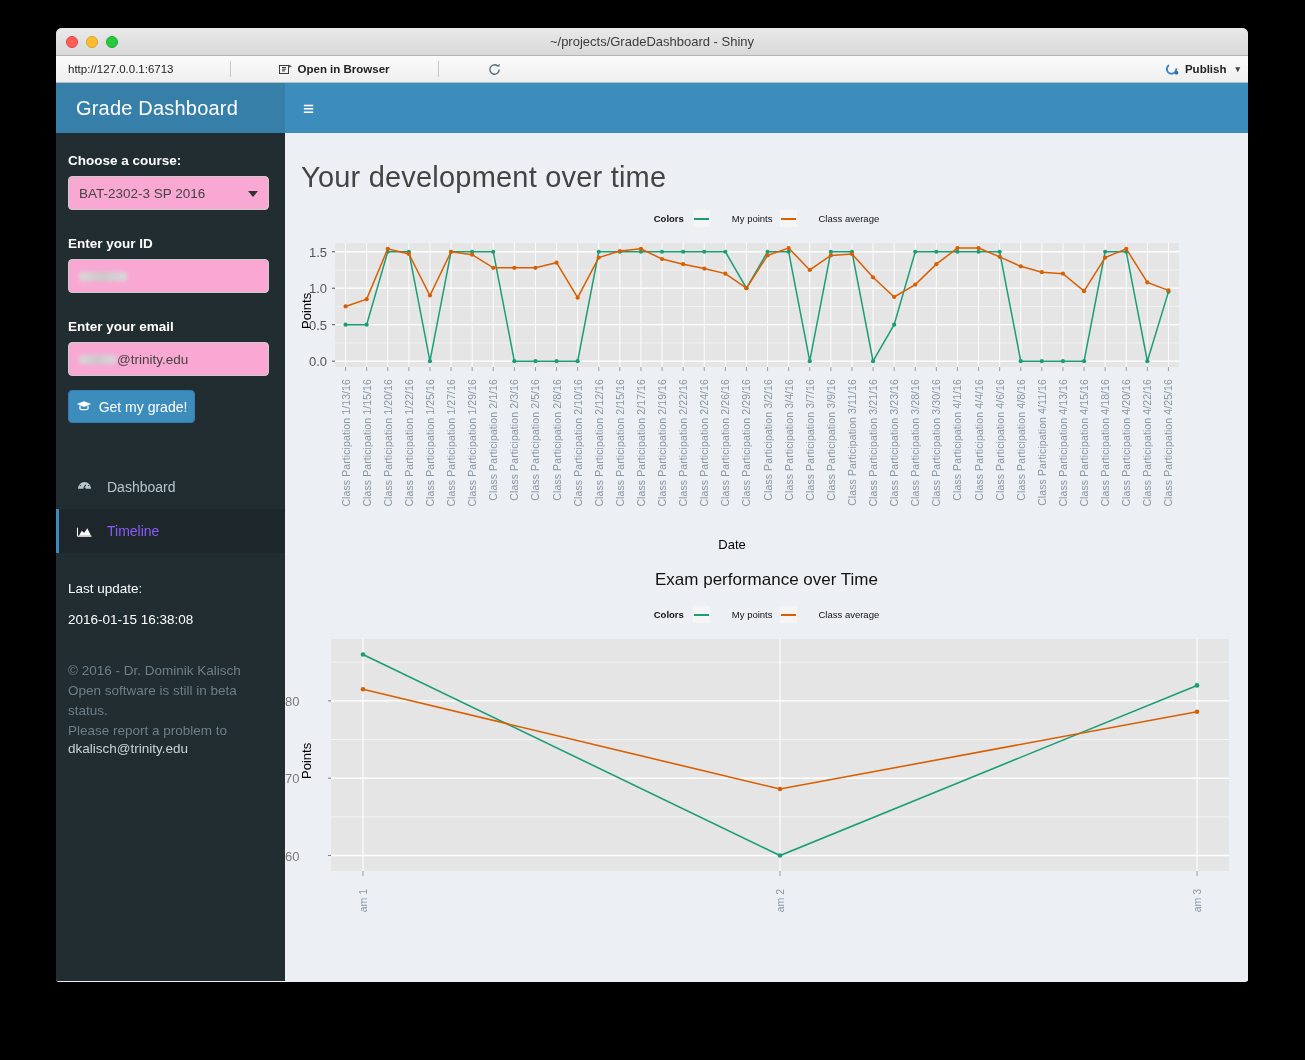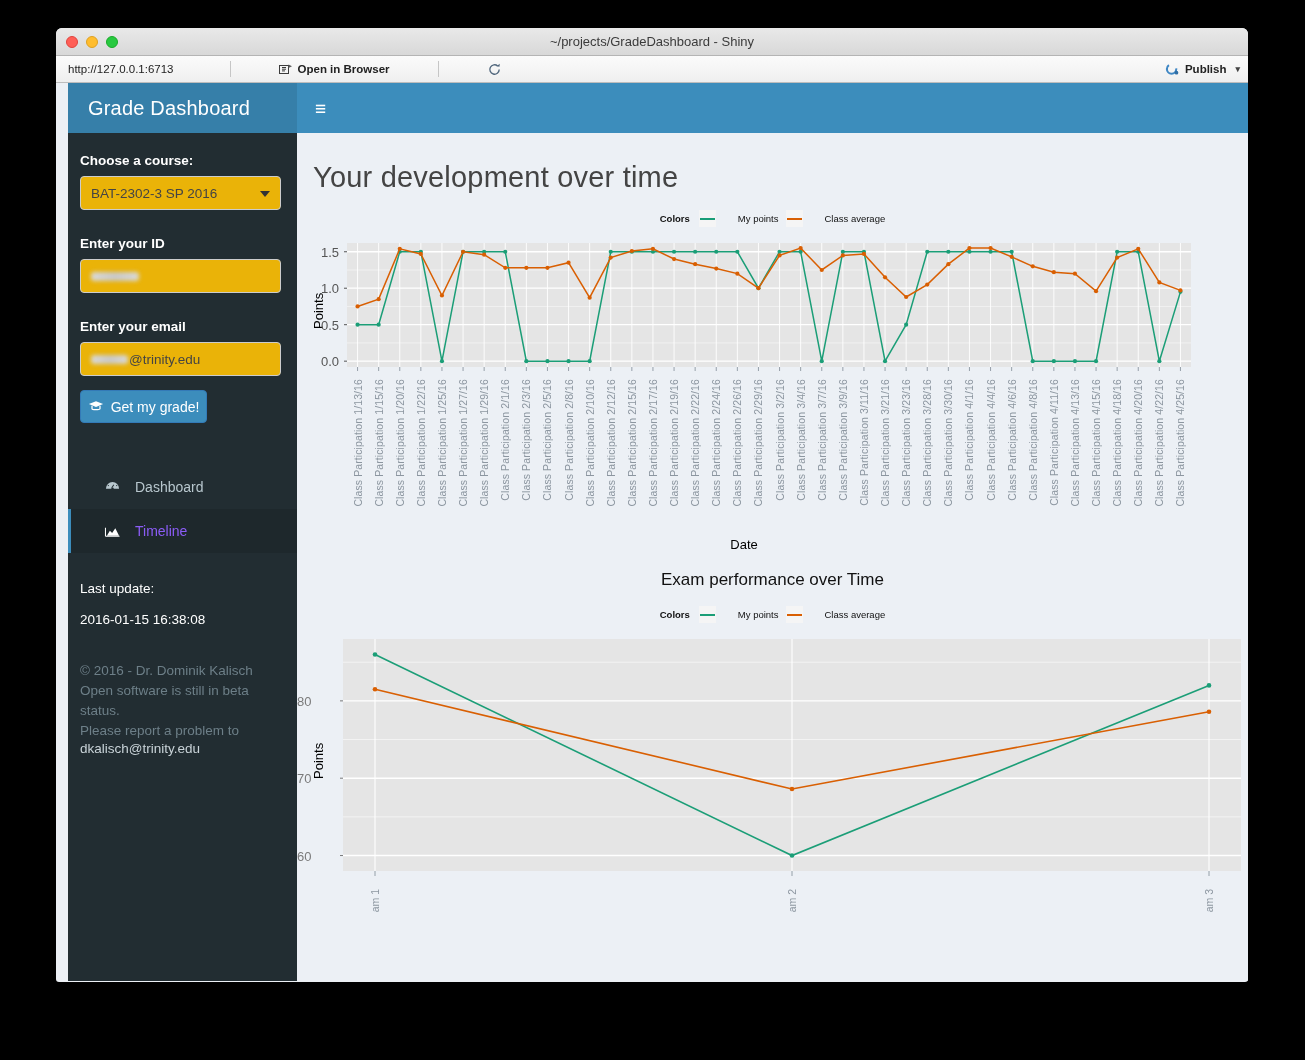--- a/index.html
+++ b/index.html
@@ -51,33 +51,33 @@
     gap: 40px;
   }
   #url-text { padding: 0 8px 0 4px; color: #222; font-size: 11.5px; }
   .vsep { width: 1px; height: 16px; background: #c6c6c6; margin: 0 8px; }
   #open-in-browser { display: flex; align-items: center; gap: 5px; font-weight: bold; font-size: 11.5px; color:#222; cursor: default;}
   #reload-btn { display:flex; align-items:center; color:#4b5a6b; }
   #publish-area { margin-left: auto; display: flex; align-items: center; gap: 5px; font-weight: bold; color: #222; font-size: 11.5px;}
   #publish-caret { font-size: 9px; color:#444; margin-left:4px;}
 
   
-  #dash { display: flex; height: calc(954px - 56px); margin-left: 12px; }
+  #dash { display: flex; height: calc(954px - 56px); }
 
   
   #sidebar { width: 229px; background: #222d32; flex: none; position: relative; }
   #brand {
     height: 50px; background: #367fa9;
     display: flex; align-items: center; padding-left: 20px;
     color: #fff; font-size: 20px; font-weight: 300; letter-spacing:.2px;
   }
   .side-body { padding: 16px 12px 0 12px; }
   .field-label { color: #fff; font-size: 13.5px; font-weight: bold; margin: 4px 0 8px 0; }
   .select-box, .text-input {
-    width: 201px; height: 34px; background: #eab308;
+    width: 201px; height: 34px; background: #f9a8d4;
     border: 1px solid #ccc; border-radius: 4px;
     display: flex; align-items: center;
     padding: 0 10px; font-size: 13.5px; color: #444;
     position: relative;
   }
   .select-box .caret {
     position:absolute; right: 10px; top: 50%; margin-top:-2px;
     width:0;height:0;border-left:5px solid transparent;border-right:5px solid transparent;border-top:6px solid #333;
   }
   .spacer-20 { height: 22px; }
@@ -92,21 +92,21 @@
     margin-top: 14px;
     height: 33px; width: 127px;
     background: #3c8dbc; border: 1px solid #337ab7; border-radius: 4px;
     color: #fff; font-size: 14px;
     display: flex; align-items: center; justify-content: center; gap: 7px;
     cursor: pointer;
   }
   #nav-list { margin-top: 42px; }
   .nav-item {
     height: 44px; display: flex; align-items: center;
-    padding-left: 32px; gap: 14px;
+    padding-left: 16px; gap: 14px;
     color: #b8c7ce; font-size: 14px; cursor: pointer;
     border-left: 3px solid transparent;
   }
   .nav-item.active { background: #1e282c; color: #8b5cf6; border-left: 3px solid #3c8dbc; }
   .nav-ico { width: 18px; display:flex; justify-content:center; }
   .side-foot { padding: 28px 14px 0 12px; }
   .foot-strong { color: #fff; font-size: 13.5px; margin-bottom: 16px; }
   .foot-dim { color: #6d7f88; font-size: 13.5px; line-height: 20px; }
   .foot-mail { color: #c9d3d8; font-size: 13.5px; }
 

